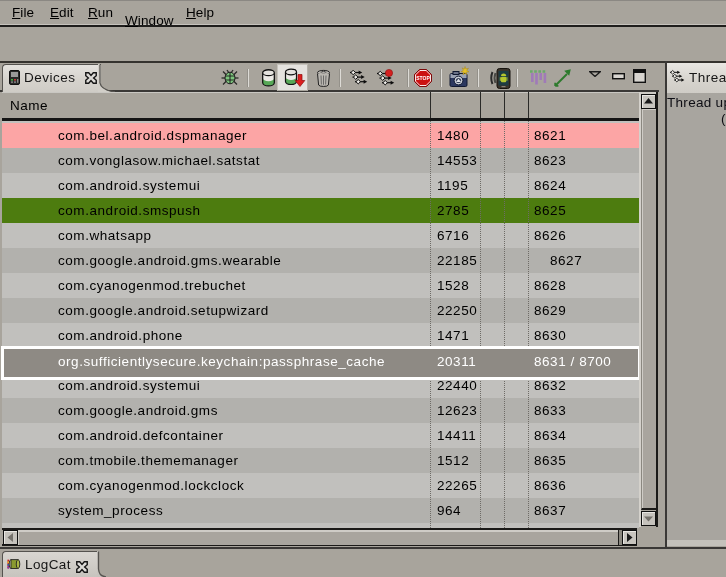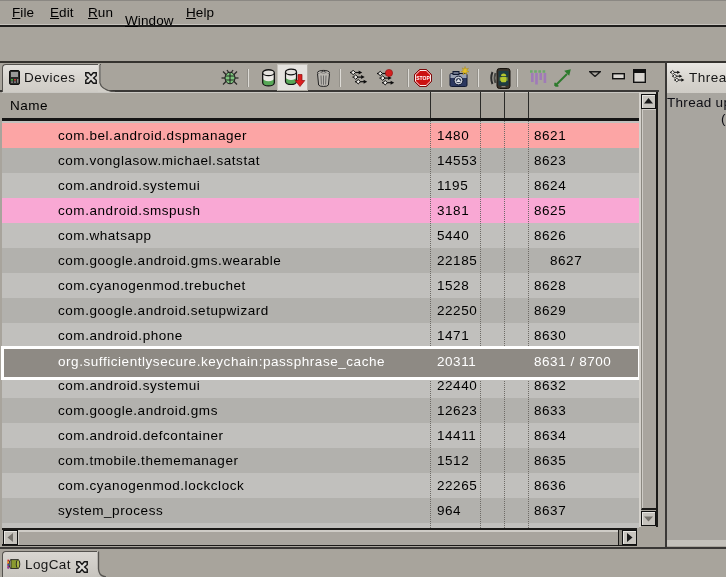--- a/index.html
+++ b/index.html
@@ -238,28 +238,28 @@
     <div style="position:absolute;left:0;top:27px;width:637px;height:25px;background:#b2b1ad;font-size:13.5px;letter-spacing:0.55px;color:#000;">
       <span style="position:absolute;left:56px;top:5px;white-space:nowrap;">com.vonglasow.michael.satstat</span>
       <span style="position:absolute;left:435px;top:5px;white-space:nowrap;">14553</span>
       <span style="position:absolute;left:532px;top:5px;white-space:nowrap;">8623</span>
     </div>
     <div style="position:absolute;left:0;top:52px;width:637px;height:25px;background:#c1c0bd;font-size:13.5px;letter-spacing:0.55px;color:#000;">
       <span style="position:absolute;left:56px;top:5px;white-space:nowrap;">com.android.systemui</span>
       <span style="position:absolute;left:435px;top:5px;white-space:nowrap;">1195</span>
       <span style="position:absolute;left:532px;top:5px;white-space:nowrap;">8624</span>
     </div>
-    <div style="position:absolute;left:0;top:77px;width:637px;height:25px;background:#f9a8d4;font-size:13.5px;letter-spacing:0.55px;color:#000;">
+    <div style="position:absolute;left:0;top:77px;width:637px;height:25px;background:#4d7c0f;font-size:13.5px;letter-spacing:0.55px;color:#000;">
       <span style="position:absolute;left:56px;top:5px;white-space:nowrap;">com.android.smspush</span>
-      <span style="position:absolute;left:435px;top:5px;white-space:nowrap;">3181</span>
+      <span style="position:absolute;left:435px;top:5px;white-space:nowrap;">2785</span>
       <span style="position:absolute;left:532px;top:5px;white-space:nowrap;">8625</span>
     </div>
     <div style="position:absolute;left:0;top:102px;width:637px;height:23px;background:#c1c0bd;font-size:13.5px;letter-spacing:0.55px;color:#000;">
       <span style="position:absolute;left:56px;top:5px;white-space:nowrap;">com.whatsapp</span>
-      <span style="position:absolute;left:435px;top:5px;white-space:nowrap;">5440</span>
+      <span style="position:absolute;left:435px;top:5px;white-space:nowrap;">6716</span>
       <span style="position:absolute;left:532px;top:5px;white-space:nowrap;">8626</span>
     </div>
     <div style="position:absolute;left:0;top:127px;width:637px;height:25px;background:#b2b1ad;font-size:13.5px;letter-spacing:0.55px;color:#000;">
       <span style="position:absolute;left:56px;top:5px;white-space:nowrap;">com.google.android.gms.wearable</span>
       <span style="position:absolute;left:435px;top:5px;white-space:nowrap;">22185</span>
       <span style="position:absolute;left:548px;top:5px;white-space:nowrap;">8627</span>
     </div>
     <div style="position:absolute;left:0;top:152px;width:637px;height:25px;background:#c1c0bd;font-size:13.5px;letter-spacing:0.55px;color:#000;">
       <span style="position:absolute;left:56px;top:5px;white-space:nowrap;">com.cyanogenmod.trebuchet</span>
       <span style="position:absolute;left:435px;top:5px;white-space:nowrap;">1528</span>

